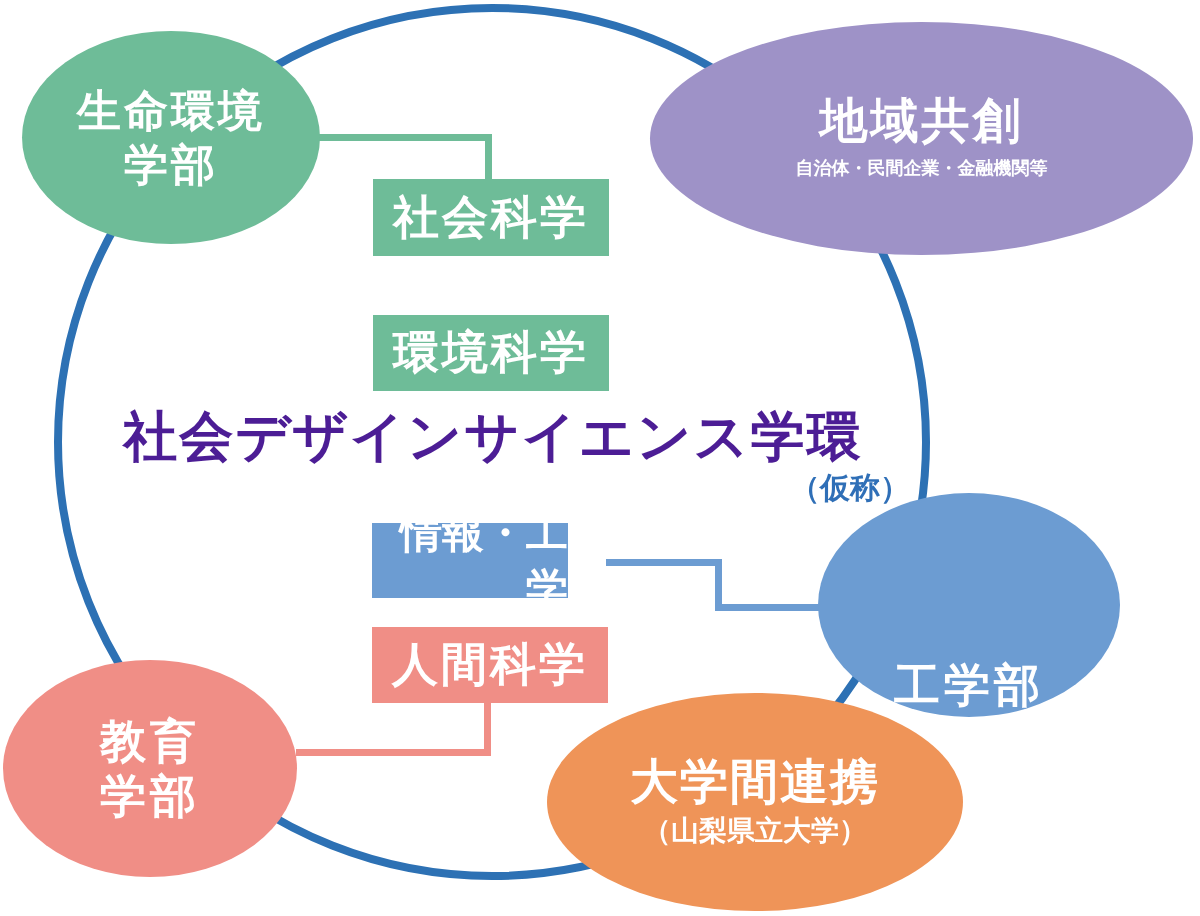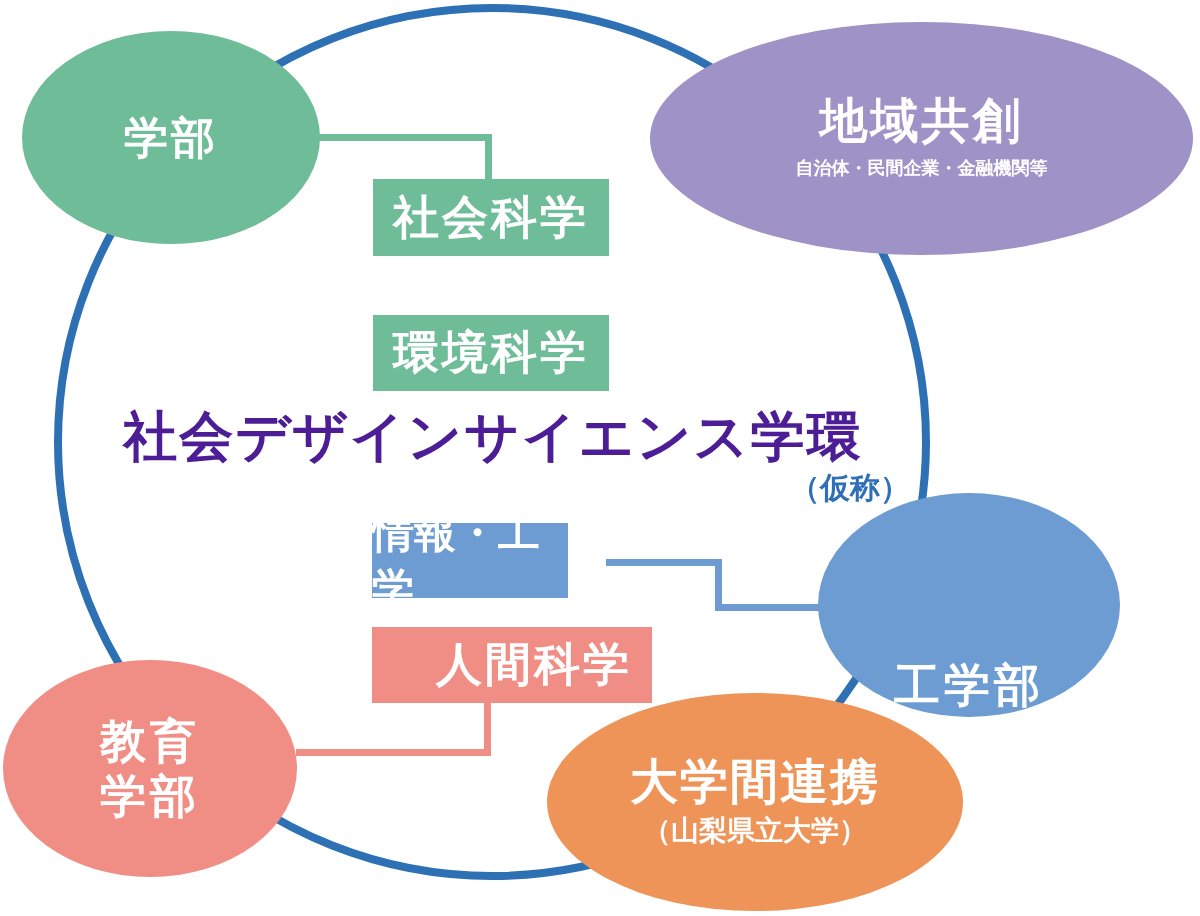--- a/index.html
+++ b/index.html
@@ -83,27 +83,27 @@
   }
 
   
   .box {
     position: absolute;
     z-index: 3;
     display: flex;
     align-items: center;
     justify-content: center;
     color: #ffffff;
-    text-align: left;
+    text-align: right;
     letter-spacing: 3px;
   }
   .box-social { left: 373px; top: 179px; width: 236px; height: 77px; background: #6EBC98; font-size: 46px; }
   .box-env    { left: 373px; top: 283px; width: 236px; height: 76px; background: #6EBC98; font-size: 46px; margin-top: 32px; }
   .box-info   { left: 372px; top: 523px; width: 196px; height: 75px; background: #6C9CD2; font-size: 42px; letter-spacing: 0; }
-  .box-human  { left: 372px; top: 627px; width: 236px; height: 76px; background: #F08E86; font-size: 46px; padding-left: 44px; }
+  .box-human  { left: 372px; top: 627px; width: 236px; height: 76px; background: #F08E86; font-size: 46px; }
 
   
   .main-title {
     position: absolute;
     left: 493px; top: 407px;
     transform: translateX(-50%);
     z-index: 3;
     color: #4c1d95;
     font-size: 54px;
     line-height: 58px;
@@ -139,20 +139,21 @@
 
   <div class="main-title">社会デザインサイエンス学環</div>
   <div class="main-subtitle">（仮称）</div>
 
   <div class="box box-social">社会科学</div>
   <div class="box box-env">環境科学</div>
   <div class="box box-info">情報・工学</div>
   <div class="box box-human">人間科学</div>
 
   <div class="ellipse el-life-env">
+    <div>生命環境</div>
     <div>学部</div>
   </div>
 
   <div class="ellipse el-regional">
     <div class="big">地域共創</div>
     <div class="small">自治体・民間企業・金融機関等</div>
   </div>
 
   <div class="ellipse el-engineering">
     <div>工学部</div>

